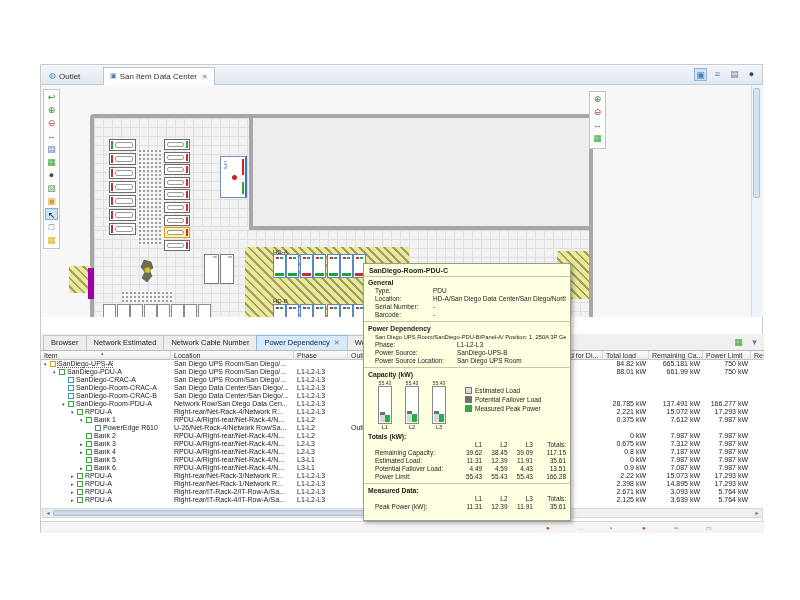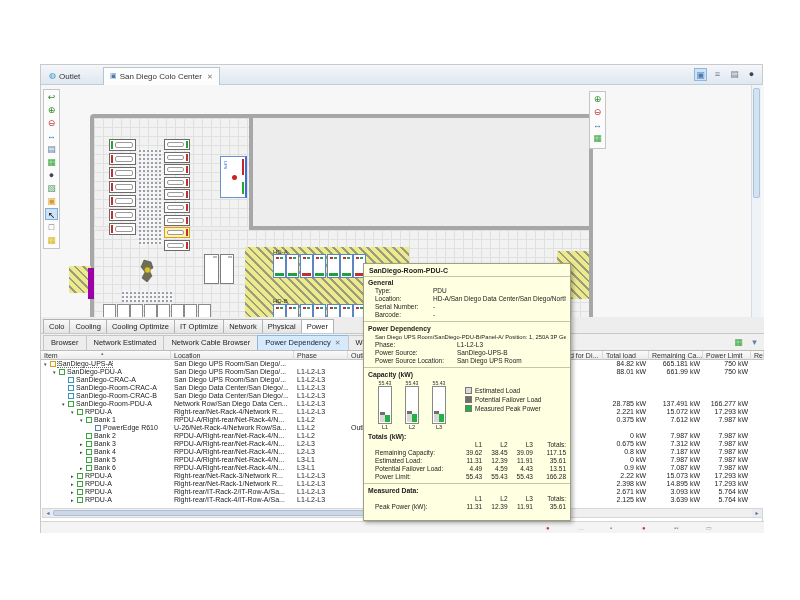--- a/index.html
+++ b/index.html
@@ -156,21 +156,21 @@
 <div id="stage">
   <div class="app">
 
     <div class="etabs">
       <div class="etab" style="left:2px;">
         <span class="glyph" style="color:#2d8fc0;font-size:8px;">◍</span>
         <span>Outlet</span>
       </div>
       <div class="etab active" style="left:62px;">
         <span class="glyph" style="color:#4a7cb0;font-size:7px;">▣</span>
-        <span>San Diego Colo Center</span>
+        <span>San Item Data Center</span>
         <span class="closex">✕</span>
       </div>
       <div class="etab-icons" id="etab-icons">
           <div class="mini-icon hl" style="color: rgb(74, 124, 176);">▣</div>
           <div class="mini-icon" style="color: rgb(112, 126, 140);">≡</div>
           <div class="mini-icon" style="color: rgb(112, 126, 140);">▤</div>
           <div class="mini-icon" style="color: rgb(58, 68, 80);">●</div>
         </div>
     </div>
 
@@ -367,34 +367,25 @@
           <div class="tbtn" style="color: rgb(192, 58, 58);">⊖</div>
           <div class="tbtn" style="color: rgb(58, 110, 192);">↔</div>
           <div class="tbtn" style="color: rgb(53, 165, 58);">▦</div>
         </div>
     </div>
 
     <div class="vscroll">
         <div class="thumb"></div>
       </div>
 
-    <div class="viewtabs" id="view-tabs">
-        <div class="vtab">Colo</div>
-        <div class="vtab">Cooling</div>
-        <div class="vtab">Cooling Optimize</div>
-        <div class="vtab">IT Optimize</div>
-        <div class="vtab">Network</div>
-        <div class="vtab">Physical</div>
-        <div class="vtab active">Power</div>
-      </div>
 
     <div class="browtabs" id="browser-tabs">
       <div class="btab"><span>Browser</span></div>
         <div class="btab"><span>Network Estimated</span></div>
-        <div class="btab"><span>Network Cable Browser</span></div>
+        <div class="btab"><span>Network Cable Number</span></div>
         <div class="btab active"><span>Power Dependency</span><span class="closex"> ✕</span></div>
         <div class="btab"><span>Work Orders</span></div>
         <div class="btab"><span>Equipment Browser</span></div>
         <div class="brow-icons" id="brow-icons">
           <div class="mini-icon" style="color: rgb(53, 165, 58);">▦</div>
           <div class="mini-icon" style="color: rgb(91, 127, 166);">▾</div>
         </div>
     </div>
 
     <div class="thead" id="thead">

